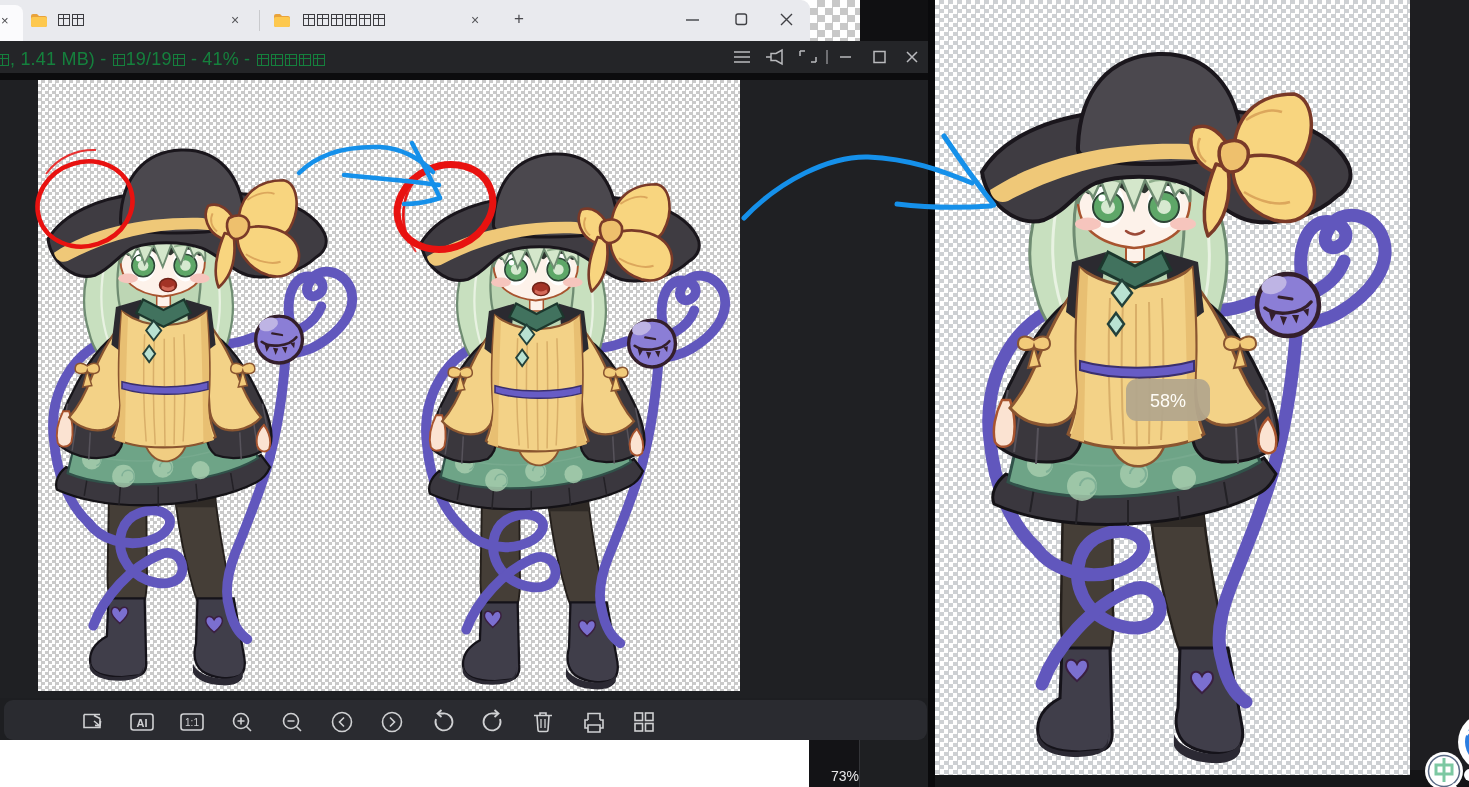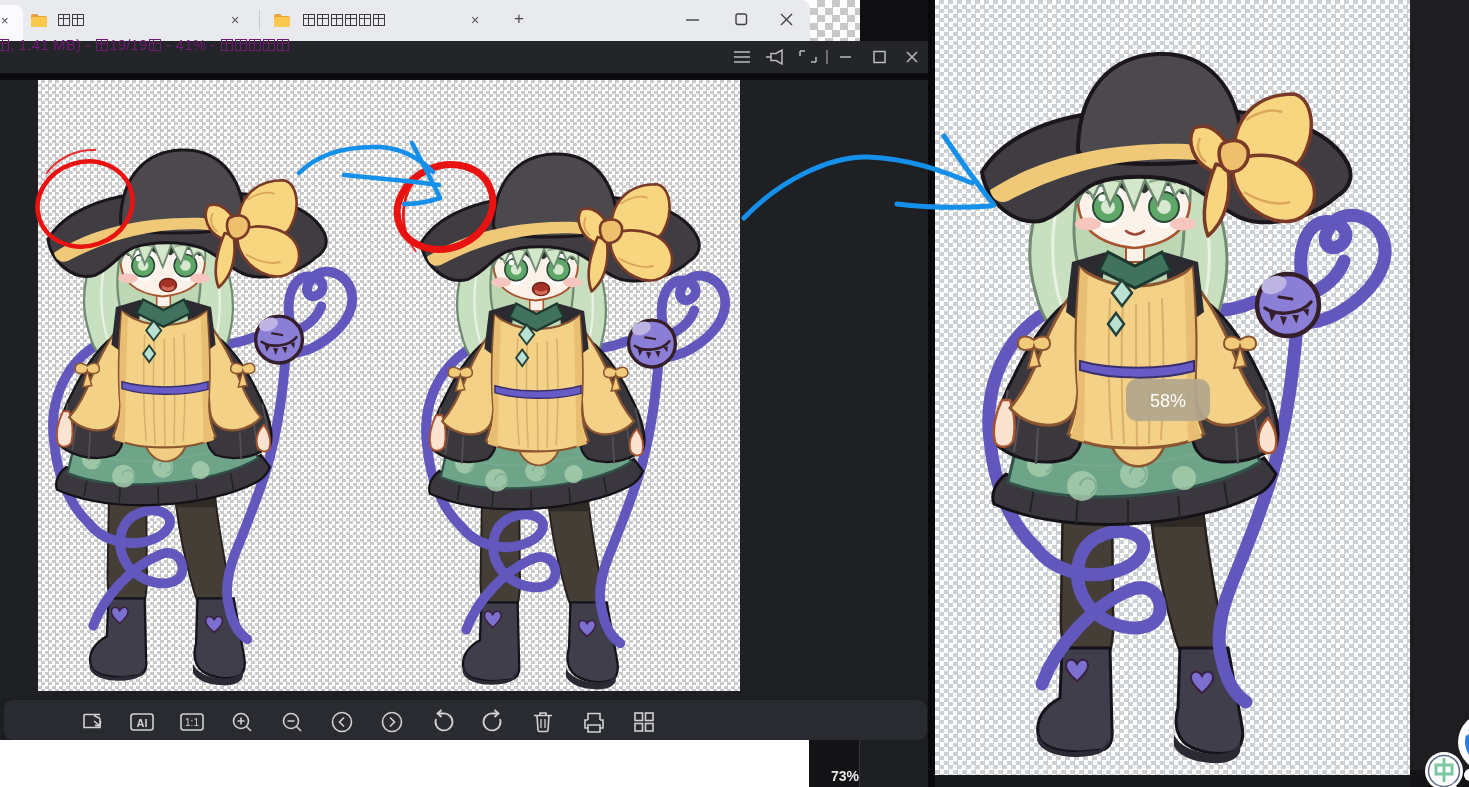--- a/index.html
+++ b/index.html
@@ -36,21 +36,21 @@
 <div class="abs" style="left:471px;top:12px;color:#55565a;font-size:14px;">×</div>
 <div class="abs" style="left:514px;top:9px;color:#4a4a4e;font-size:17px;font-weight:300;">+</div>
 
 <svg class="abs" style="left:683px;top:8px;" width="120" height="24" viewBox="0 0 120 24">
 <path d="M3 12 h13" stroke="#404145" stroke-width="1.4"></path>
 <rect x="53" y="6" width="10.5" height="10.5" rx="2" fill="none" stroke="#404145" stroke-width="1.4"></rect>
 <path d="M98 6 l11 11 M109 6 l-11 11" stroke="#404145" stroke-width="1.4"></path>
 </svg>
 
 <div class="abs" style="left:0;top:41px;width:930px;height:32px;background:#242528;"></div>
-<div class="abs" style="left:2px;top:36px;color:#701a75;font-size:15px;letter-spacing:.2px;"><span class="k" style="margin-left:-5px"></span>, 1.41 MB) - <span class="k"></span>19/19<span class="k"></span> - 41% - <span class="k"></span><span class="k"></span><span class="k"></span><span class="k"></span><span class="k"></span></div>
+<div class="abs" style="left:2px;top:49px;color:#15803d;font-size:18px;letter-spacing:.2px;"><span class="k" style="margin-left:-5px"></span>, 1.41 MB) - <span class="k"></span>19/19<span class="k"></span> - 41% - <span class="k"></span><span class="k"></span><span class="k"></span><span class="k"></span><span class="k"></span></div>
 <svg class="abs" style="left:728px;top:45px;" width="200" height="24" viewBox="0 0 200 24">
 <g stroke="#b9babd" stroke-width="1.5" fill="none">
 <path d="M6 7 h16 M6 12 h16 M6 17 h16"></path>
 <path d="M38 12 h5 M43 8.5 h5 l6 -3.5 v14 l-6 -3.5 h-5 Z"></path>
 <path d="M72 6 h5 M72 6 v5 M88 17 h-5 M88 17 v-5"></path>
 <path d="M99 5 v14" stroke-width="1"></path>
 <path d="M112 12 h11"></path>
 <rect x="146" y="6.5" width="11" height="11"></rect>
 <path d="M179 7 l10 10 M189 7 l-10 10"></path>
 </g>
@@ -60,21 +60,21 @@
 <div class="abs" style="left:0;top:80px;width:930px;height:618px;background:#1f2023;"></div>
 <div class="abs ck-canvas" style="left:38px;top:80px;width:702px;height:611px;"></div>
 
 <div class="abs" style="left:0;top:698px;width:930px;height:42px;background:#1d1e21;"></div>
 <div class="abs" style="left:4px;top:700px;width:923px;height:40px;background:#2a2b30;border-radius:9px;"></div>
 
 <div class="abs" style="left:0;top:740px;width:809px;height:47px;background:#ffffff;"></div>
 <div class="abs" style="left:809px;top:740px;width:51px;height:47px;background:#131316;"></div>
 <div class="abs" style="left:860px;top:740px;width:70px;height:47px;background:#1e1f22;"></div>
 <div class="abs" style="left:859px;top:740px;width:1px;height:47px;background:#333438;"></div>
-<div class="abs" style="left:831px;top:768px;color:#e8e8ea;font-size:14px;font-weight:bold;">73%</div>
+<div class="abs" style="left:831px;top:768px;color:#e8e8ea;font-size:14px;font-weight:normal;">73%</div>
 
 <div class="abs" style="left:928px;top:0;width:7px;height:787px;background:#0a0a0c;"></div>
 <div class="abs ck-big" style="left:935px;top:0;width:475px;height:775px;"></div>
 <div class="abs" style="left:935px;top:775px;width:475px;height:12px;background:#17181a;"></div>
 <div class="abs" style="left:1410px;top:0;width:59px;height:787px;background:#1e1e21;"></div>
 <div class="abs" style="left:1410px;top:770px;width:59px;height:17px;background:#141416;"></div>
 
 <svg class="abs" style="left:0;top:0;" width="1469" height="787" viewBox="0 0 1469 787">
 <defs>
 <g id="koishi">

